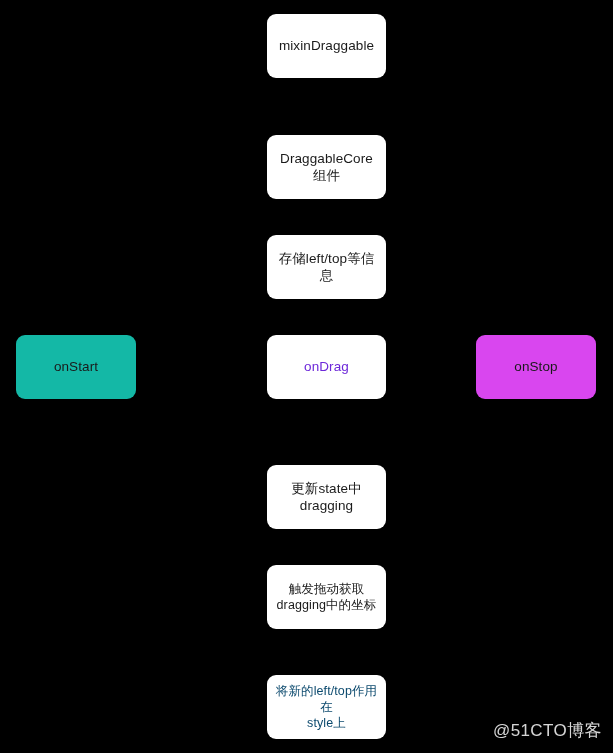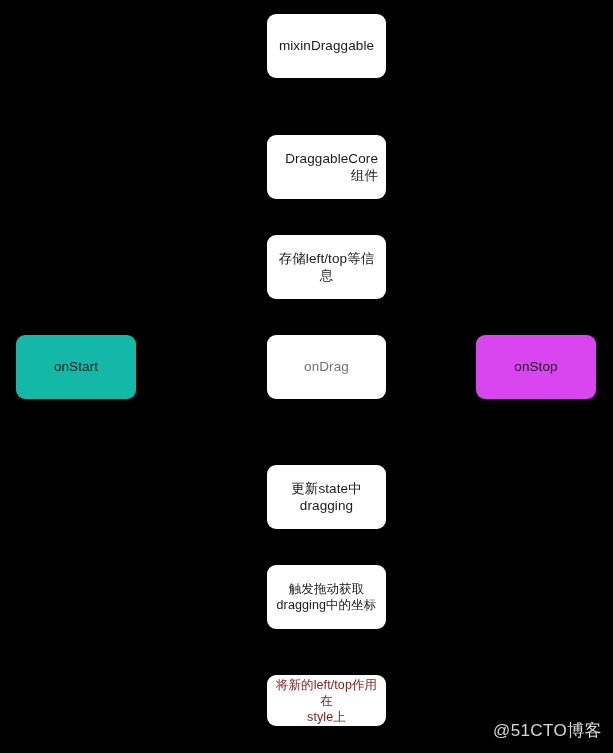--- a/index.html
+++ b/index.html
@@ -53,40 +53,40 @@
     text-align: right;
   }
 </style>
 </head>
 <body>
 
 <div id="canvas" style="background: rgb(0, 0, 0);">
     <div class="node" style="left: 267px; top: 14px; width: 119px; height: 64px; background: rgb(255, 255, 255); color: rgb(26, 26, 26);">
       <span class="node-label">mixinDraggable</span>
     </div>
-    <div class="node" style="left: 267px; top: 135px; width: 119px; height: 64px; background: rgb(255, 255, 255); color: rgb(26, 26, 26); text-align: right;">
+    <div class="node" style="left: 267px; top: 135px; width: 119px; height: 64px; background: rgb(255, 255, 255); color: rgb(26, 26, 26);">
       <span class="node-label">DraggableCore组件</span>
     </div>
     <div class="node" style="left: 267px; top: 235px; width: 119px; height: 64px; background: rgb(255, 255, 255); color: rgb(26, 26, 26); text-align: center;">
       <span class="node-label">存储left/top等信息</span>
     </div>
     <div class="node" style="left: 16px; top: 335px; width: 120px; height: 64px; background: #14b8a6; color: rgb(26, 26, 26);">
       <span class="node-label">onStart</span>
     </div>
-    <div class="node" style="left: 267px; top: 335px; width: 119px; height: 64px; background: rgb(255, 255, 255); color: #737373;">
+    <div class="node" style="left: 267px; top: 335px; width: 119px; height: 64px; background: rgb(255, 255, 255); color: #6d28d9;">
       <span class="node-label">onDrag</span>
     </div>
     <div class="node" style="left: 476px; top: 335px; width: 120px; height: 64px; background: #d946ef; color: rgb(26, 26, 26);">
       <span class="node-label">onStop</span>
     </div>
     <div class="node small-text" style="left: 267px; top: 565px; width: 119px; height: 64px; background: rgb(255, 255, 255); color: rgb(26, 26, 26);">
       <span class="node-label">触发拖动获取
 dragging中的坐标</span>
     </div>
     <div class="node" style="left: 267px; top: 465px; width: 119px; height: 64px; background: rgb(255, 255, 255); color: rgb(26, 26, 26);">
       <span class="node-label">更新state中dragging</span>
     </div>
-    <div class="node small-text" style="left: 267px; top: 675px; width: 119px; height: 51px; background: rgb(255, 255, 255); color: #7f1d1d;">
+    <div class="node small-text" style="left: 267px; top: 675px; width: 119px; height: 64px; background: rgb(255, 255, 255); color: #0c4a6e;">
       <span class="node-label">将新的left/top作用在
 style上</span>
     </div>
     <div class="watermark" style="left: 493px; top: 719px; color: rgb(232, 232, 232);">@51CTO博客</div>
   </div>
 
 </body></html>

